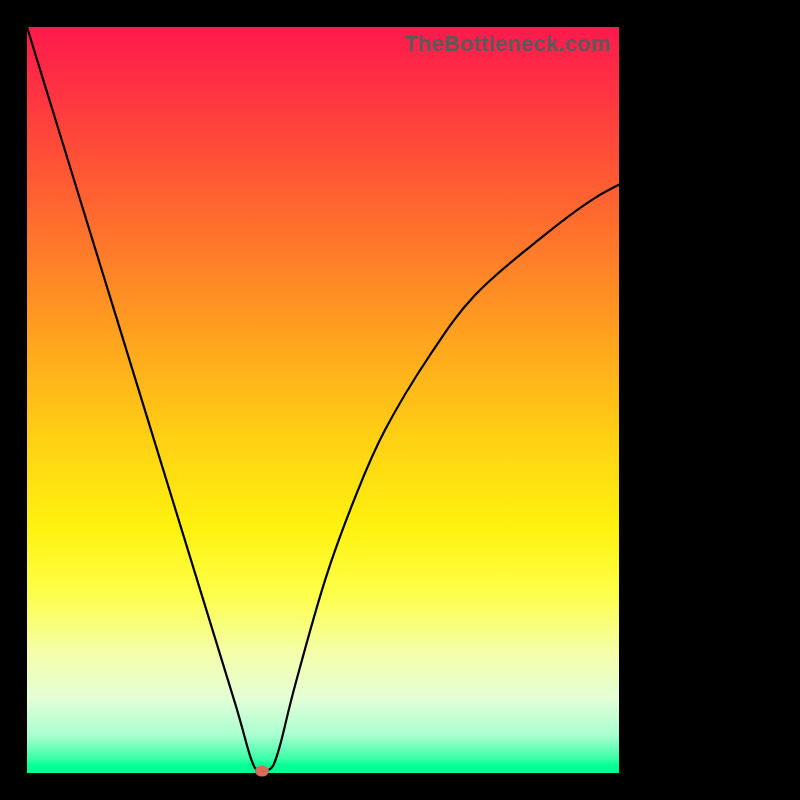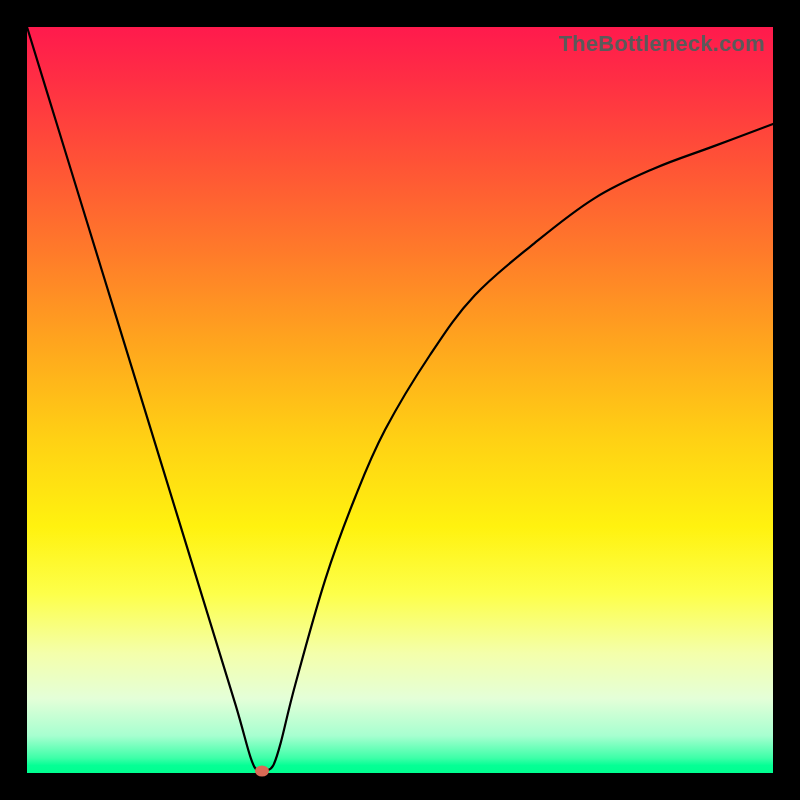--- a/index.html
+++ b/index.html
@@ -14,21 +14,21 @@
   .frame {
     position: relative;
     width: 800px;
     height: 800px;
     background: #000;
   }
   .plot-area {
     position: absolute;
     left: 27px;
     top: 27px;
-    width: 746px;
+    width: 592px;
     height: 746px;
     background: linear-gradient(
       to bottom,
       #ff1a4d 0%,
       #ff2e44 7%,
       #ff5236 18%,
       #ff7a2a 30%,
       #ffa41e 42%,
       #ffd014 55%,
       #fff20f 67%,

